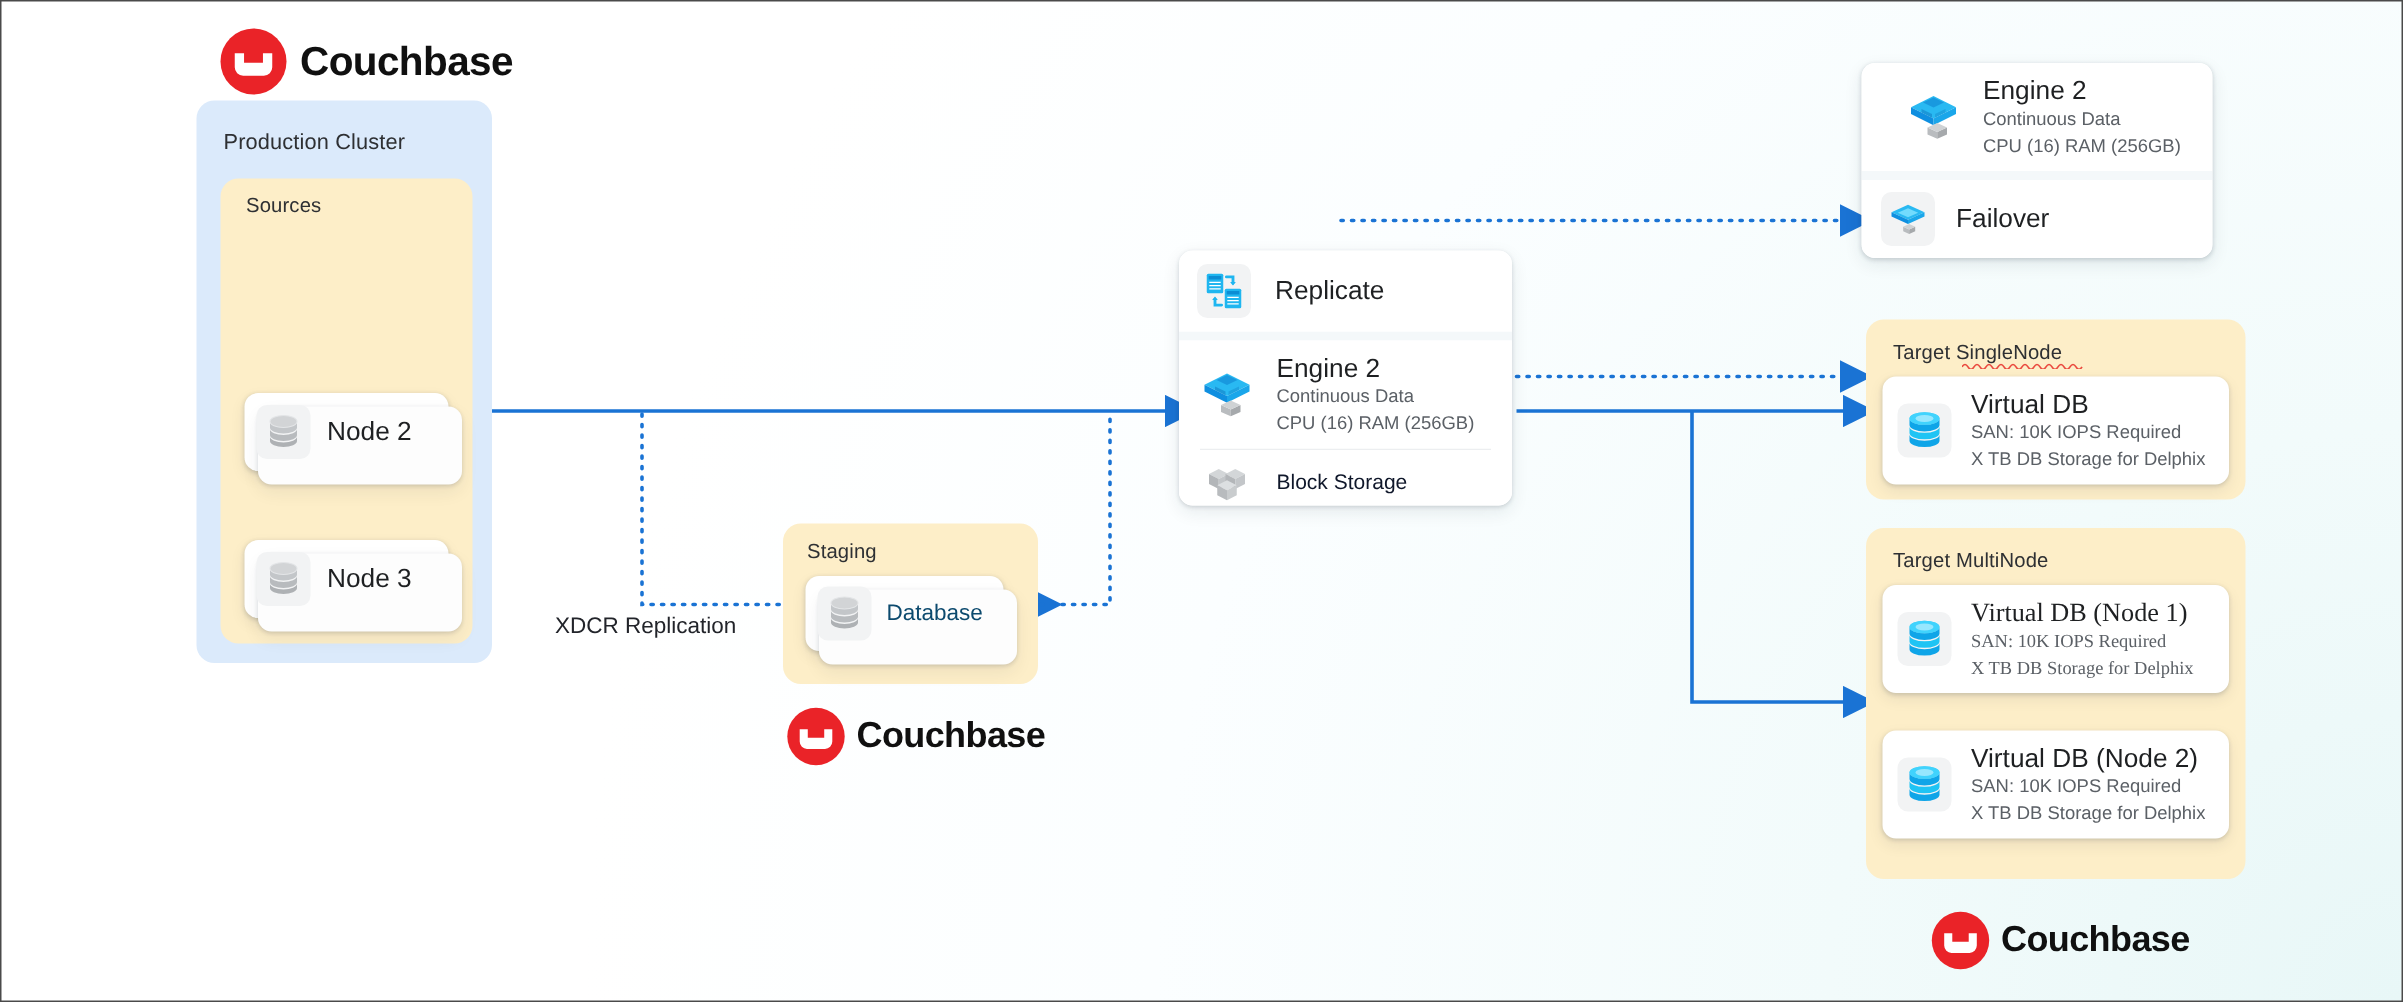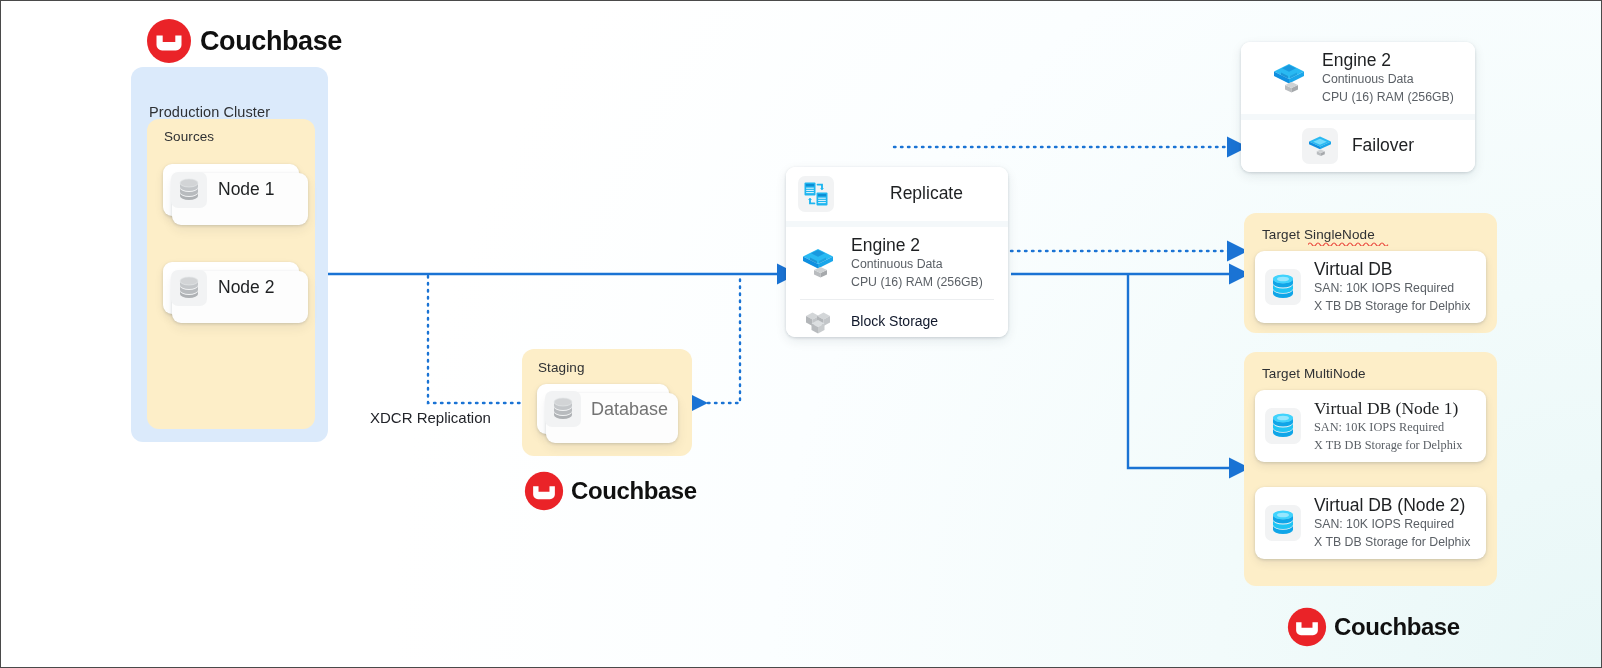--- a/index.html
+++ b/index.html
@@ -45,21 +45,21 @@
   .stack { z-index:1; }
 
   .icon-tile {
     width:36px; height:36px; border-radius:7px; background:#f2f3f4;
     flex:none; display:flex; align-items:center; justify-content:center;
   }
   .icon-plain { width:40px; height:40px; flex:none; display:flex; align-items:center; justify-content:center; }
 
   .card-text { display:flex; flex-direction:column; justify-content:center; }
   .t-main { font-size:17.5px; color:#1e2022; line-height:1.25; white-space:nowrap; }
-  .t-main-sm { font-size:18px; color:#737373; line-height:1.25; white-space:nowrap;text-align:right; }
+  .t-main-sm { font-size:15px; color:#0c4a6e; line-height:1.25; white-space:nowrap;text-align:right; }
   .t-sub { font-size:12.3px; color:#5b6066; line-height:1.42; white-space:nowrap; }
   .t-row { font-size:14px; color:#0f172a; white-space:nowrap; }
 
   
   .combo {
     position:absolute; background:#ffffff; border-radius:9px;
     box-shadow: 0 1px 3px rgba(25,40,60,.17), 0 4px 12px rgba(25,40,60,.09);
     overflow:hidden;
   }
   .combo-row { display:flex; align-items:center; background:#ffffff; position:relative; }
@@ -107,55 +107,55 @@
       <circle cx="23" cy="23" r="22" fill="#ea2328"></circle>
       <path d="M10.5,17.5 h6.2 v6.4 h12.6 v-6.4 h6.2 v9.4
                a5.6,5.6 0 0 1 -5.6,5.6 h-13.8
                a5.6,5.6 0 0 1 -5.6,-5.6 z" fill="#ffffff"></path>
     </svg>
     <span class="cb-word" style="font-size:27px; margin-left:8px;">Couchbase</span>
   </div>
 
   <div class="panel blue-panel" style="left:130px; top:66px; width:197px; height:375px;">
   </div>
-  <div class="panel-title" style="left:148px; top:103px;">Production Cluster</div>
+  <div class="panel-title" style="left:148px; top:86px;">Production Cluster</div>
 
   <div class="panel yellow-panel" style="left:146px; top:118px; width:168px; height:310px;"></div>
   <div class="panel-title" style="left:163px; top:128px; font-size:13.5px;">Sources</div>
 
-  <div class="card stack" style="left:162px; top:163px; width:136px; height:52px; padding:0 8px;">
+
+  <div class="card stack" style="left:162px; top:261px; width:136px; height:52px; padding:0 8px;">
     <div class="icon-tile">
       <svg width="24" height="26" viewBox="0 0 24 26">
         <ellipse cx="12" cy="6" rx="9" ry="4" fill="#d2d4d6"></ellipse>
         <path d="M3,6 v4 a9,4 0 0 0 18,0 v-4 a9,4 0 0 1 -18,0 z" fill="#c3c6c9"></path>
         <path d="M3,11 v4 a9,4 0 0 0 18,0 v-4 a9,4 0 0 1 -18,0 z" fill="#b8bbbe"></path>
         <path d="M3,16 v3 a9,4 0 0 0 18,0 v-3 a9,4 0 0 1 -18,0 z" fill="#aeb1b4"></path>
         <ellipse cx="12" cy="6" rx="9" ry="4" fill="none" stroke="#e3e5e7" stroke-width=".7"></ellipse>
       </svg>
     </div>
     <div class="card-text" style="margin-left:11px;">
-      <span class="t-main">Node 1</span>
-    </div>
-  </div>
-
-  <div class="card stack" style="left:162px; top:261px; width:136px; height:52px; padding:0 8px;">
+      <span class="t-main">Node 2</span>
+    </div>
+  </div>
+
+  <div class="card stack" style="left:162px; top:359px; width:136px; height:52px; padding:0 8px;">
     <div class="icon-tile">
       <svg width="24" height="26" viewBox="0 0 24 26">
         <ellipse cx="12" cy="6" rx="9" ry="4" fill="#d2d4d6"></ellipse>
         <path d="M3,6 v4 a9,4 0 0 0 18,0 v-4 a9,4 0 0 1 -18,0 z" fill="#c3c6c9"></path>
         <path d="M3,11 v4 a9,4 0 0 0 18,0 v-4 a9,4 0 0 1 -18,0 z" fill="#b8bbbe"></path>
         <path d="M3,16 v3 a9,4 0 0 0 18,0 v-3 a9,4 0 0 1 -18,0 z" fill="#aeb1b4"></path>
         <ellipse cx="12" cy="6" rx="9" ry="4" fill="none" stroke="#e3e5e7" stroke-width=".7"></ellipse>
       </svg>
     </div>
     <div class="card-text" style="margin-left:11px;">
-      <span class="t-main">Node 2</span>
-    </div>
-  </div>
-
+      <span class="t-main">Node 3</span>
+    </div>
+  </div>
 
   <div class="xdcr-label" style="left:369px; top:408px;">XDCR Replication</div>
 
   <div class="panel yellow-panel" style="left:521px; top:348px; width:170px; height:107px;"></div>
   <div class="panel-title" style="left:537px; top:359px; font-size:13.5px;">Staging</div>
 
   <div class="card stack" style="left:536px; top:383px; width:132px; height:50px; padding:0 8px;">
     <div class="icon-tile">
       <svg width="24" height="26" viewBox="0 0 24 26">
         <ellipse cx="12" cy="6" rx="9" ry="4" fill="#d2d4d6"></ellipse>
@@ -175,21 +175,21 @@
       <circle cx="23" cy="23" r="22" fill="#ea2328"></circle>
       <path d="M10.5,17.5 h6.2 v6.4 h12.6 v-6.4 h6.2 v9.4
                a5.6,5.6 0 0 1 -5.6,5.6 h-13.8
                a5.6,5.6 0 0 1 -5.6,-5.6 z" fill="#ffffff"></path>
     </svg>
     <span class="cb-word" style="font-size:24px; margin-left:7px;">Couchbase</span>
   </div>
 
   <div class="combo" style="left:785px; top:166px; width:222px; height:170px;">
 
-    <div class="combo-row" style="height:54px; padding:0 12px;gap:40px;">
+    <div class="combo-row" style="height:54px; padding:0 12px;">
       <div class="icon-tile">
         <svg width="26" height="26" viewBox="0 0 26 26">
           <rect x="1.5" y="1.5" width="11" height="13" rx="1" fill="#1fb6f0"></rect>
           <rect x="2.8" y="3" width="8.4" height="2.3" fill="#0c8dd4"></rect>
           <g stroke="#ffffff" stroke-width=".9">
               <line x1="3.2" y1="7.2" x2="10.8" y2="7.2"></line>
               <line x1="3.2" y1="9.4" x2="10.8" y2="9.4"></line>
               <line x1="3.2" y1="11.6" x2="10.8" y2="11.6"></line>
             </g>
           <rect x="13.5" y="11.5" width="11" height="13" rx="1" fill="#1fb6f0"></rect>
@@ -265,21 +265,21 @@
         </svg>
       </div>
       <div class="card-text" style="margin-left:13px;">
         <span class="t-main">Engine 2</span>
         <span class="t-sub">Continuous Data</span>
         <span class="t-sub">CPU (16) RAM (256GB)</span>
       </div>
     </div>
     <div class="gap-strip"></div>
 
-    <div class="combo-row" style="height:52px; padding:0 13px;justify-content:center;">
+    <div class="combo-row" style="height:52px; padding:0 13px;">
       <div class="icon-tile">
         <svg width="30" height="30" viewBox="0 0 30 30">
           <path d="M15,5.5 L26,10.5 L15,15.5 L4,10.5 Z" fill="#29b9f2"></path>
           <path d="M4,10.5 L15,15.5 L15,18.3 L4,13.3 Z" fill="#0f8fe0"></path>
           <path d="M26,10.5 L15,15.5 L15,18.3 L26,13.3 Z" fill="#1aa6ea"></path>
           <path d="M15,7.8 L21.8,10.8 L15,13.8 L8.2,10.8 Z" fill="#7fe0ff" opacity=".85"></path>
           <path d="M11.8,20.2 L15.8,22 L15.8,25 L11.8,23.2 Z" fill="#b9bcbf"></path>
           <path d="M15.8,22 L19.8,20.2 L19.8,23.2 L15.8,25 Z" fill="#a6a9ac"></path>
           <path d="M11.8,20.2 L15.8,18.4 L19.8,20.2 L15.8,22 Z" fill="#cfd2d4"></path>
         </svg>

